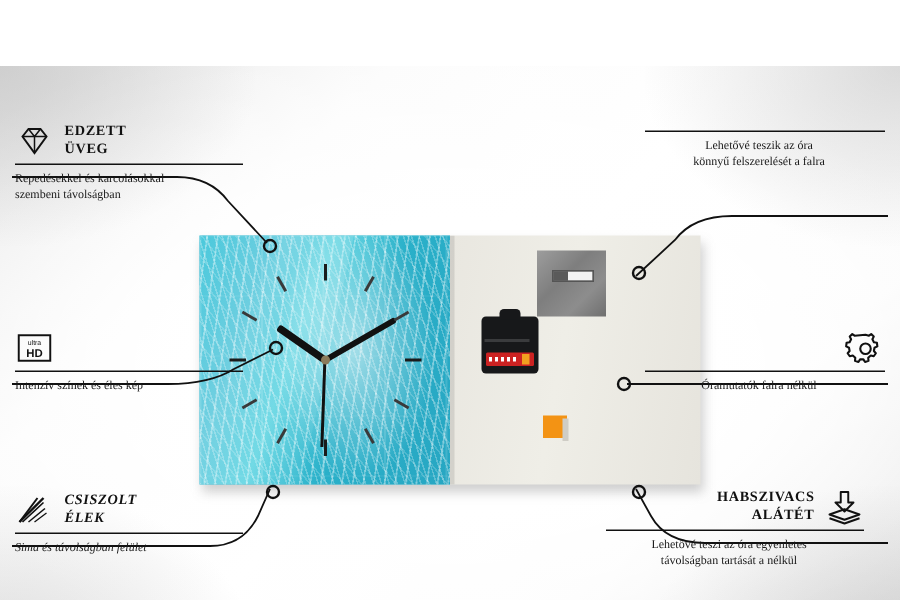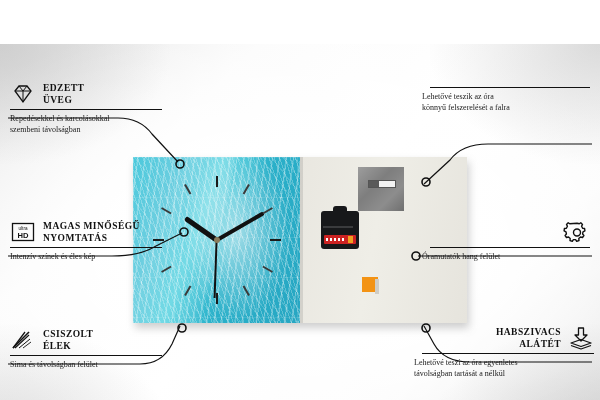--- a/index.html
+++ b/index.html
@@ -82,21 +82,21 @@
   .ct-row{display:flex;align-items:center;gap:7px;}
   .ct-title{font-family:"Liberation Serif",serif;font-weight:700;font-size:9.5px;letter-spacing:.45px;
     color:#111;line-height:12px;text-transform:uppercase;white-space:nowrap;}
   .ct-desc{font-family:"Liberation Serif",serif;font-size:8px;color:#1a1a1a;line-height:10.5px;
     white-space:nowrap;padding-top:4px;}
   .rule{height:1px;background:#111;}
   .ico{width:26px;height:24px;flex:0 0 26px;display:flex;align-items:center;justify-content:center;}
   .left .ct-title{text-align:left;}
   .right .ct-title{text-align:right;}
   .right .ct-row{justify-content:flex-end;}
-  .right .ct-desc{text-align:left;}
+  .right .ct-desc{text-align:center;}
   svg{display:block;overflow:visible;}
   #wires{position:absolute;inset:0;width:600px;height:400px;pointer-events:none;}
 </style>
 </head>
 <body>
 
 <div id="stage">
   <div class="vig tl"></div>
   <div class="vig tr"></div>
   <div class="vig bl"></div>
@@ -213,32 +213,28 @@
 
   <div class="callout left" style="left:10px;top:176px;width:160px;">
     <div class="ct-row">
       <span class="ico">
         <svg width="24" height="20" viewBox="0 0 24 20">
           <rect x="1.5" y="1.5" width="21" height="17" fill="none" stroke="#111" stroke-width="1.3"></rect>
           <text x="12" y="8" font-family="Liberation Sans, sans-serif" font-size="4.6" text-anchor="middle" fill="#111">ultra</text>
           <text x="12" y="16" font-family="Liberation Sans, sans-serif" font-size="7.6" font-weight="bold" text-anchor="middle" fill="#111">HD</text>
         </svg>
       </span>
-      <span class="ct-title">
-        <span>MAGAS MINŐSÉGŰ</span><br>
-        <span>NYOMTATÁS</span>
-      </span>
     </div>
     <div class="rule" style="width:152px;margin-top:3px;"></div>
     <div class="ct-desc">
       <span>Intenzív színek és éles kép</span>
     </div>
   </div>
 
-  <div class="callout left" style="left:10px;top:284px;width:160px;">
+  <div class="callout left" style="left:10px;top:284px;width:160px;font-style:italic;">
     <div class="ct-row">
       <span class="ico">
         <svg width="24" height="20" viewBox="0 0 24 20">
           <path d="M2 18 L18 2" stroke="#111" stroke-width="1.6" fill="none"></path>
           <path d="M2 18 L14 2" stroke="#111" stroke-width="1.3" fill="none"></path>
           <path d="M4 18 L18 5" stroke="#111" stroke-width="1.1" fill="none"></path>
           <path d="M8 18 L19 9" stroke="#111" stroke-width="1" fill="none"></path>
           <path d="M12 18 L20 12" stroke="#111" stroke-width=".9" fill="none"></path>
         </svg>
       </span>
@@ -265,25 +261,25 @@
     <div class="ct-row">
       <span class="ico">
         <svg width="24" height="23" viewBox="0 0 24 23">
           <path d="M12 2.2 l2.3 .6 1.5-1.1 1.7 1.7 -.9 1.8 1 2 2 .3 .3 2.4 -1.9 .9 -.4 2.2 1.3 1.5 -1.4 2 -2-.5 -1.7 1.5 .2 2 -2.3 .8 -1.1-1.7 -2.2 0 -1.1 1.7 -2.3-.8 .2-2 -1.7-1.5 -2 .5 -1.4-2 1.3-1.5 -.4-2.2 -1.9-.9 .3-2.4 2-.3 1-2 -.9-1.8 1.7-1.7 1.5 1.1z" fill="none" stroke="#111" stroke-width="1.4" stroke-linejoin="round"></path>
           <circle cx="12" cy="11.5" r="3.5" fill="none" stroke="#111" stroke-width="1.4"></circle>
         </svg>
       </span>
     </div>
     <div class="rule" style="width:160px;margin:3px 0 0 auto;"></div>
     <div class="ct-desc">
-      <span>Óramutatók hang felület</span>
-    </div>
-  </div>
-
-  <div class="callout right" style="right:6px;top:282px;width:180px;">
+      <span>Óramutatók falra nélkül</span>
+    </div>
+  </div>
+
+  <div class="callout right" style="right:24px;top:282px;width:180px;">
     <div class="ct-row">
       <span class="ct-title">
         <span>HABSZIVACS</span><br>
         <span>ALÁTÉT</span>
       </span>
       <span class="ico">
         <svg width="24" height="23" viewBox="0 0 24 23">
           <path d="M9.5 1 H14.5 V8 H18 L12 14 L6 8 H9.5 Z" fill="none" stroke="#111" stroke-width="1.3" stroke-linejoin="round"></path>
           <path d="M12 12.5 L22 16 L12 19.5 L2 16 Z" fill="none" stroke="#111" stroke-width="1.3" stroke-linejoin="round"></path>
           <path d="M2 18.5 L12 22 L22 18.5" fill="none" stroke="#111" stroke-width="1.3" stroke-linejoin="round"></path>

